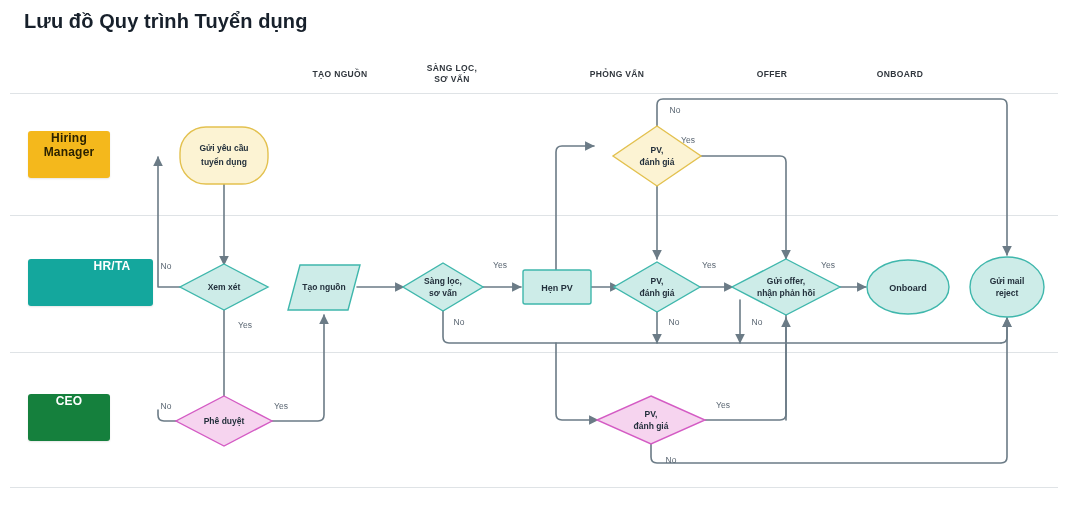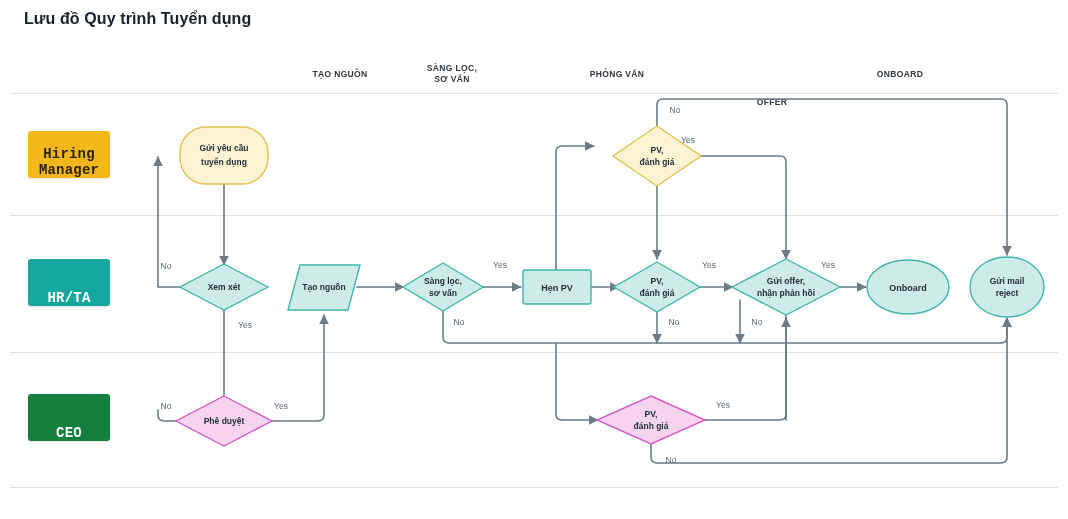--- a/index.html
+++ b/index.html
@@ -1,71 +1,70 @@
 <!DOCTYPE html>
 <html><head>
 <meta charset="utf-8">
 <style>
   html,body{margin:0;padding:0;background:#ffffff;}
   body{font-family:"Liberation Sans","DejaVu Sans",sans-serif;}
   #page{position:relative;width:1068px;height:519px;background:#ffffff;overflow:hidden;}
 
   #title{
     position:absolute;left:24px;top:10px;
-    font-size:16px;font-weight:bold;color:#17202b;letter-spacing:.1px;
+    font-size:20px;font-weight:bold;color:#17202b;letter-spacing:.1px;
     white-space:nowrap;
   }
 
   .col-head{
     position:absolute;text-align:center;
     font-size:8.5px;font-weight:bold;color:#30363d;
     letter-spacing:.35px;line-height:11px;text-transform:uppercase;
     white-space:pre-line;
   }
 
   .lane-rule{position:absolute;left:10px;width:1048px;height:1px;background:#dfe3e6;}
 
   .lane-badge{
     position:absolute;width:82px;height:47px;border-radius:3px;
-    display:flex;align-items:flex-end;justify-content:center;
-    font-size:14px;font-weight:bold;letter-spacing:.2px;text-align:center;
+    display:flex;align-items:flex-start;justify-content:center;
+    font-size:12px;font-weight:bold;letter-spacing:.2px;text-align:center;
     box-shadow:0 1px 2px rgba(0,0,0,.10);
-    font-family:Liberation Mono, monospace;
   }
 
   svg#flow{position:absolute;left:0;top:0;width:1068px;height:519px;}
   svg#flow text{font-family:"Liberation Sans","DejaVu Sans",sans-serif;}
   .nodetext{font-size:8.5px;font-weight:bold;fill:#23303c;text-anchor:middle;}
   .nodetext.big{font-size:9px;}
   .edgelabel{font-size:8.5px;fill:#5a6672;text-anchor:middle;font-weight:normal;}
   .lk{fill:none;stroke:#6b7b86;stroke-width:1.6;stroke-linecap:round;stroke-linejoin:round;}
 </style>
 </head>
 <body>
 
 <div id="page">
 
   <div id="title">Lưu đồ Quy trình Tuyển dụng</div>
 
   <div class="col-head" style="left:276px;top:69px;width:128px;">TẠO NGUỒN</div>
   <div class="col-head" style="left:388px;top:63px;width:128px;">SÀNG LỌC,
 SƠ VẤN</div>
   <div class="col-head" style="left:553px;top:69px;width:128px;text-align:center;">PHỎNG VẤN</div>
-  <div class="col-head" style="left:722px;top:69px;width:100px;margin-top:28px;">OFFER</div>
+  <div class="col-head" style="left:722px;top:69px;width:100px;">OFFER</div>
   <div class="col-head" style="left:845px;top:69px;width:110px;">ONBOARD</div>
 
   <div class="lane-rule" style="top:93px;"></div>
   <div class="lane-rule" style="top:215px;"></div>
   <div class="lane-rule" style="top:352px;"></div>
   <div class="lane-rule" style="top:487px;"></div>
 
   <div class="lane-badge" style="left:28px;top:131px;background:#F4B81C;color:#2b2200;">
     <span>Hiring Manager</span>
   </div>
-  <div class="lane-badge" style="left:28px;top:259px;background:#14A79D;color:#ffffff;">
+  <div class="lane-badge" style="left:28px;top:259px;background:#14A79D;color:#ffffff;padding-left:43px;">
     <span>HR/TA</span>
   </div>
   <div class="lane-badge" style="left:28px;top:394px;background:#15803d;color:#ffffff;">
     <span>CEO</span>
   </div>
 
   <svg id="flow" viewBox="0 0 1068 519">
     <defs>
       <marker id="ah" markerWidth="7" markerHeight="7" refX="5.6" refY="3" orient="auto">
         <path d="M0,0 L6,3 L0,6 z" fill="#6b7b86"></path>

